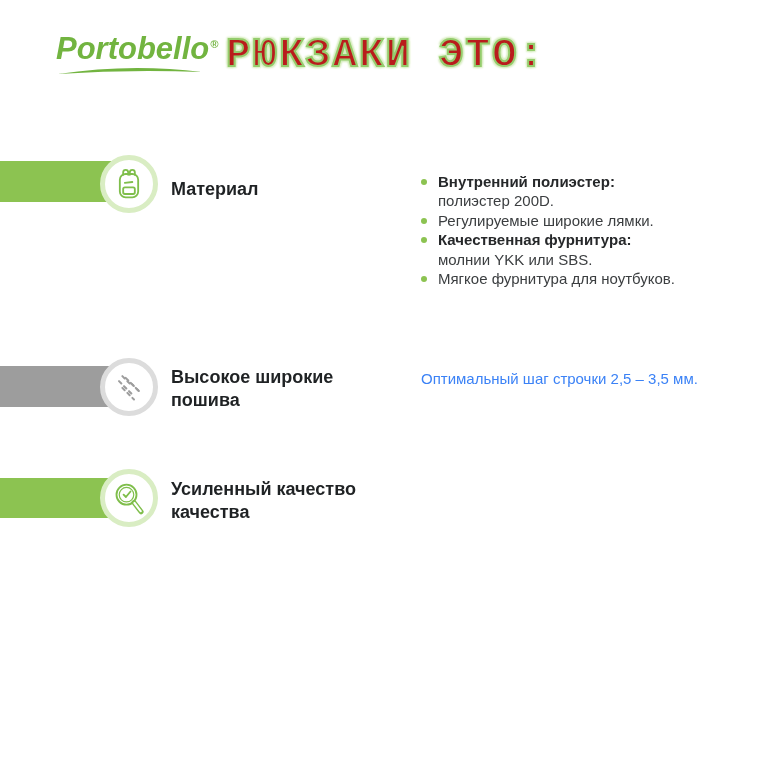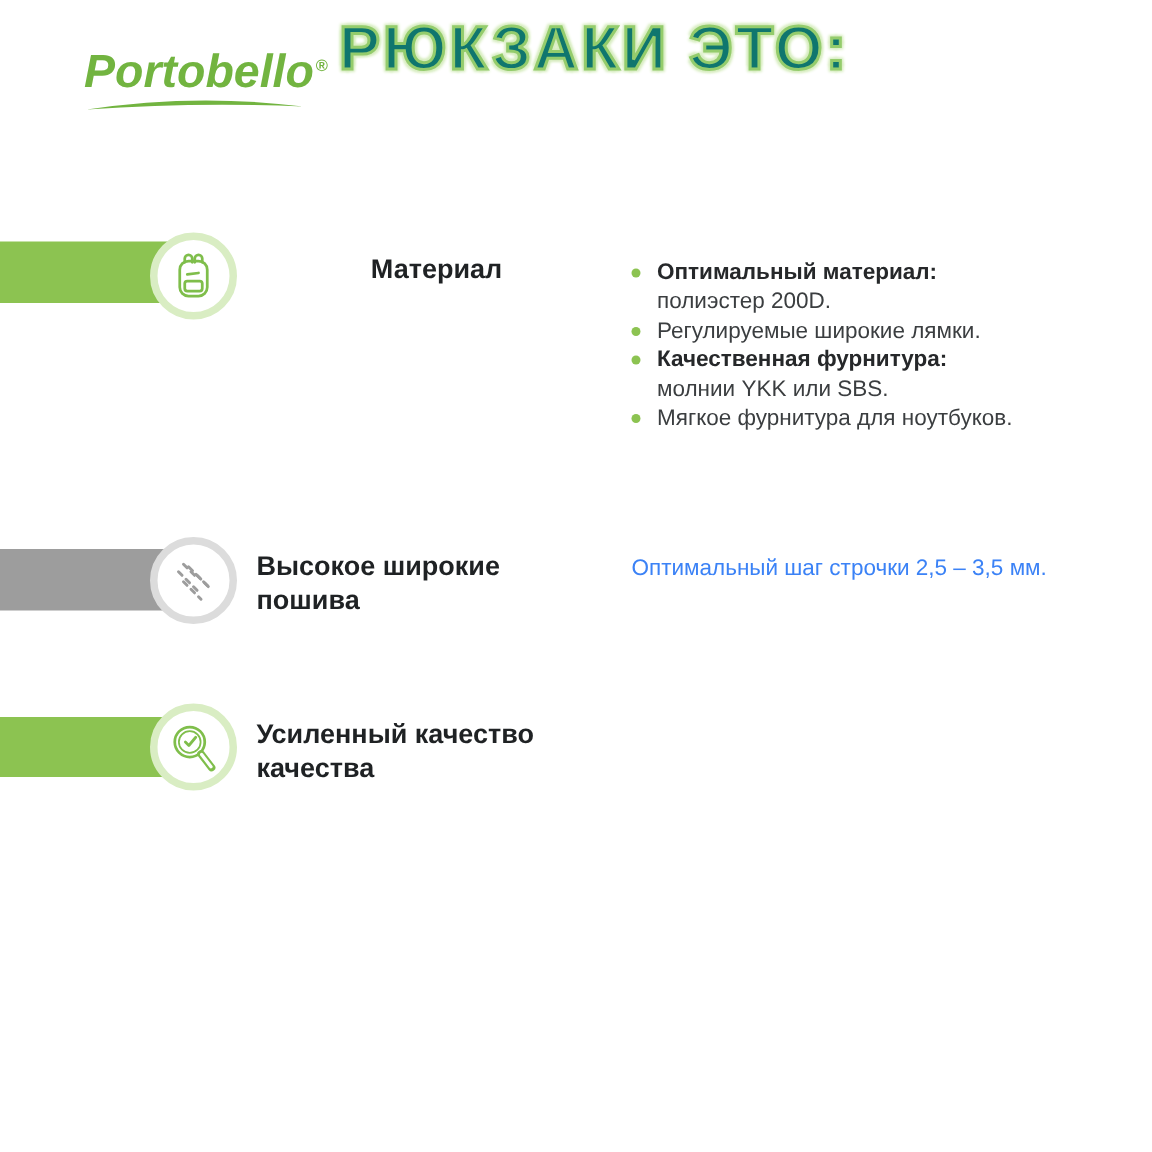--- a/index.html
+++ b/index.html
@@ -12,28 +12,29 @@
   }
   
   .logo-block{position:absolute;left:56px;top:28px;width:160px;}
   .logo-text{
     font-style:italic;font-weight:bold;font-size:31px;line-height:32px;
     color:#72b440;letter-spacing:0px;white-space:nowrap;
   }
   .logo-text sup{font-size:11px;font-weight:bold;vertical-align:super;margin-left:1px;}
   .logo-swoosh{display:block;margin-top:1px;}
   .page-title{
-    position:absolute;left:226px;top:9px;
+    position:absolute;left:226px;top:32px;
     font-size:41px;font-weight:bold;letter-spacing:2px;white-space:nowrap;
-    color:#0f766e;
+    color:#b91c1c;
     -webkit-text-stroke:2px #94cc6c;
     text-shadow:
       0 0 3px #d8edc1, 0 0 3px #d8edc1,
       2px 2px 2px #d8edc1,-2px -2px 2px #d8edc1,
       2px -2px 2px #d8edc1,-2px 2px 2px #d8edc1;
+    font-family: Liberation Mono, monospace;
   }
   
   .bar{position:absolute;left:0;width:133px;height:41px;}
   .bar.green{background:#8cc351;}
   .bar.gray{background:#9d9d9d;}
   .circle{
     position:absolute;left:100px;width:48px;height:48px;
     background:#ffffff;border-radius:50%;
     display:flex;align-items:center;justify-content:center;
   }
@@ -74,25 +75,25 @@
   <div class="bar green" style="top:161px;"></div>
   <div class="circle green" style="top:155px;">
     <svg width="40" height="40" viewBox="0 0 48 48" fill="none" stroke="#7fbe4b" stroke-width="2.2" stroke-linecap="round" stroke-linejoin="round">
       <path d="M17,13 v-3 a3,3 0 0 1 6,0 v3"></path>
       <path d="M25,13 v-3 a3,3 0 0 1 6,0 v3"></path>
       <rect x="13" y="12" width="22" height="28" rx="7"></rect>
       <path d="M19,22.7 L28,21.6"></path>
       <rect x="17" y="28" width="14" height="8" rx="2"></rect>
     </svg>
   </div>
-  <div class="heading" style="top:168px;text-align:center;">Материал</div>
+  <div class="heading" style="top:178px;">Материал</div>
   <div class="bullets">
       <div class="bullet">
         <span class="dot"></span>
-        <div class="btxt"><b>Оптимальный материал:</b><br>полиэстер 200D.</div>
+        <div class="btxt"><b>Внутренний полиэстер:</b><br>полиэстер 200D.</div>
       </div>
       <div class="bullet">
         <span class="dot"></span>
         <div class="btxt">Регулируемые широкие лямки.</div>
       </div>
       <div class="bullet">
         <span class="dot"></span>
         <div class="btxt"><b>Качественная фурнитура:</b><br>молнии YKK или SBS.</div>
       </div>
       <div class="bullet">

